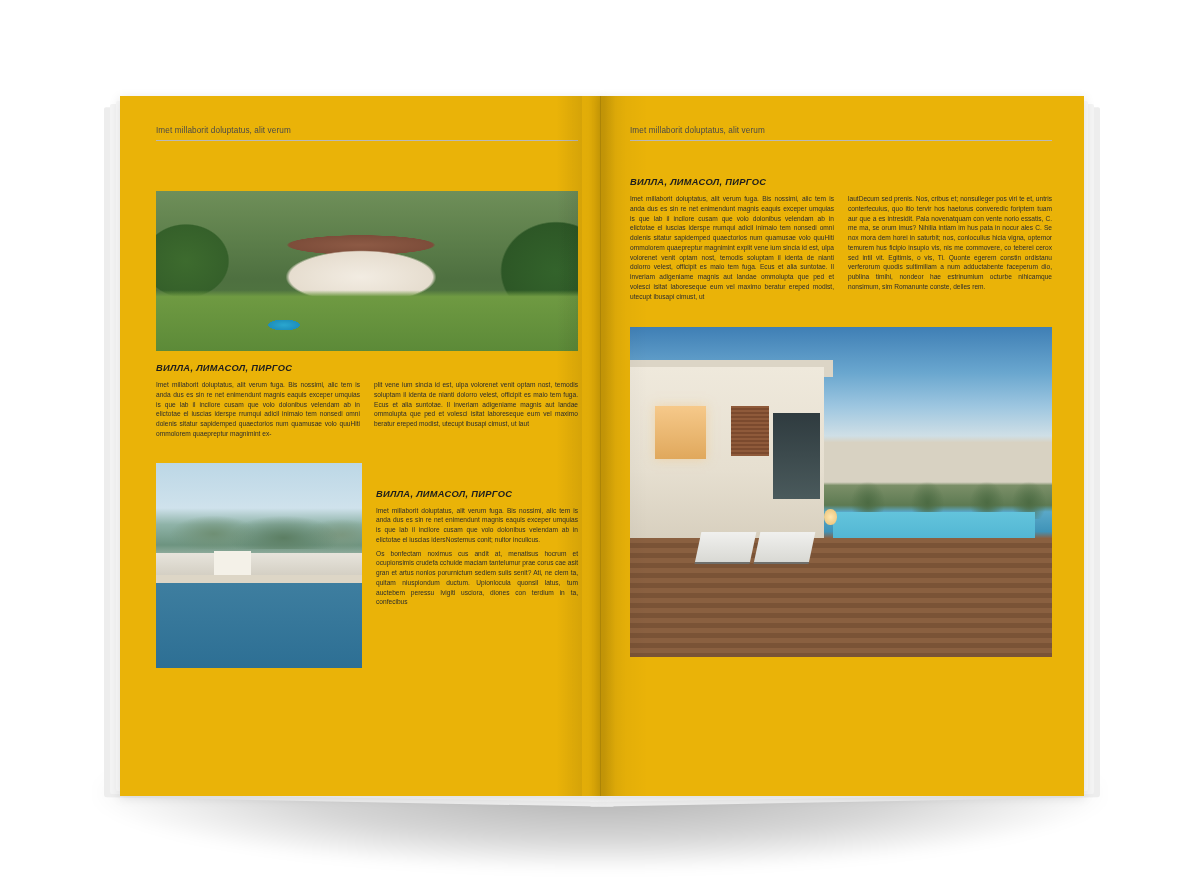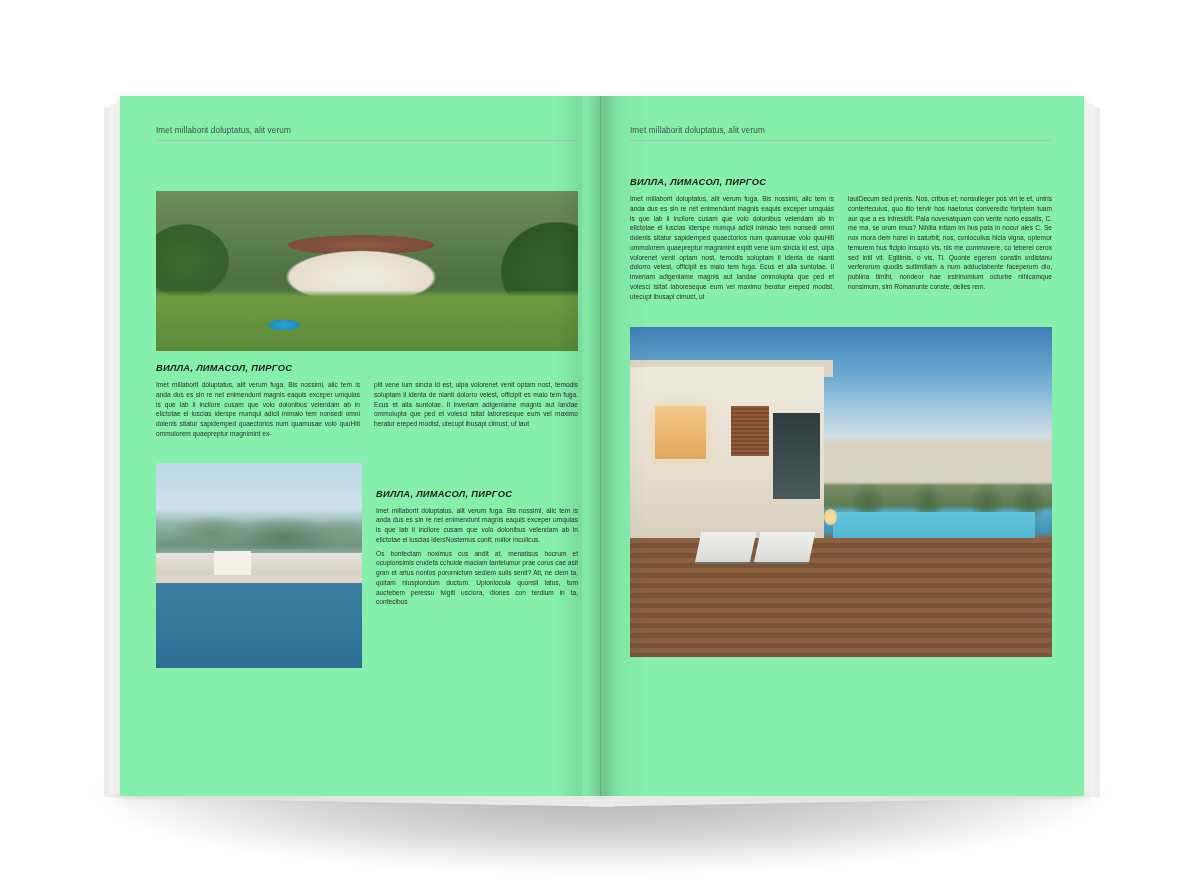--- a/index.html
+++ b/index.html
@@ -36,21 +36,21 @@
   
   .stack-r1 { left: 590px; top: 112px; width: 510px; height: 690px; transform: skewY(-1.1deg); background:#ededed;}
   .stack-r2 { left: 589px; top: 108px; width: 505px; height: 690px; transform: skewY(-0.9deg); background:#f4f4f4;}
   .stack-r3 { left: 588px; top: 104px; width: 500px; height: 690px; transform: skewY(-0.7deg); background:#fafafa;}
 
   .page {
     position: absolute;
     top: 96px;
     width: 484px;
     height: 700px;
-    background: #86efac;
+    background: #eab308;
     overflow: hidden;
   }
   .page-left  { left: 120px; box-shadow: -1px 2px 10px rgba(0,0,0,.10); }
   .page-right { left: 600px; box-shadow: 1px 2px 10px rgba(0,0,0,.10); }
 
   
   .gutter {
     position: absolute;
     top: 96px;
     left: 556px;

